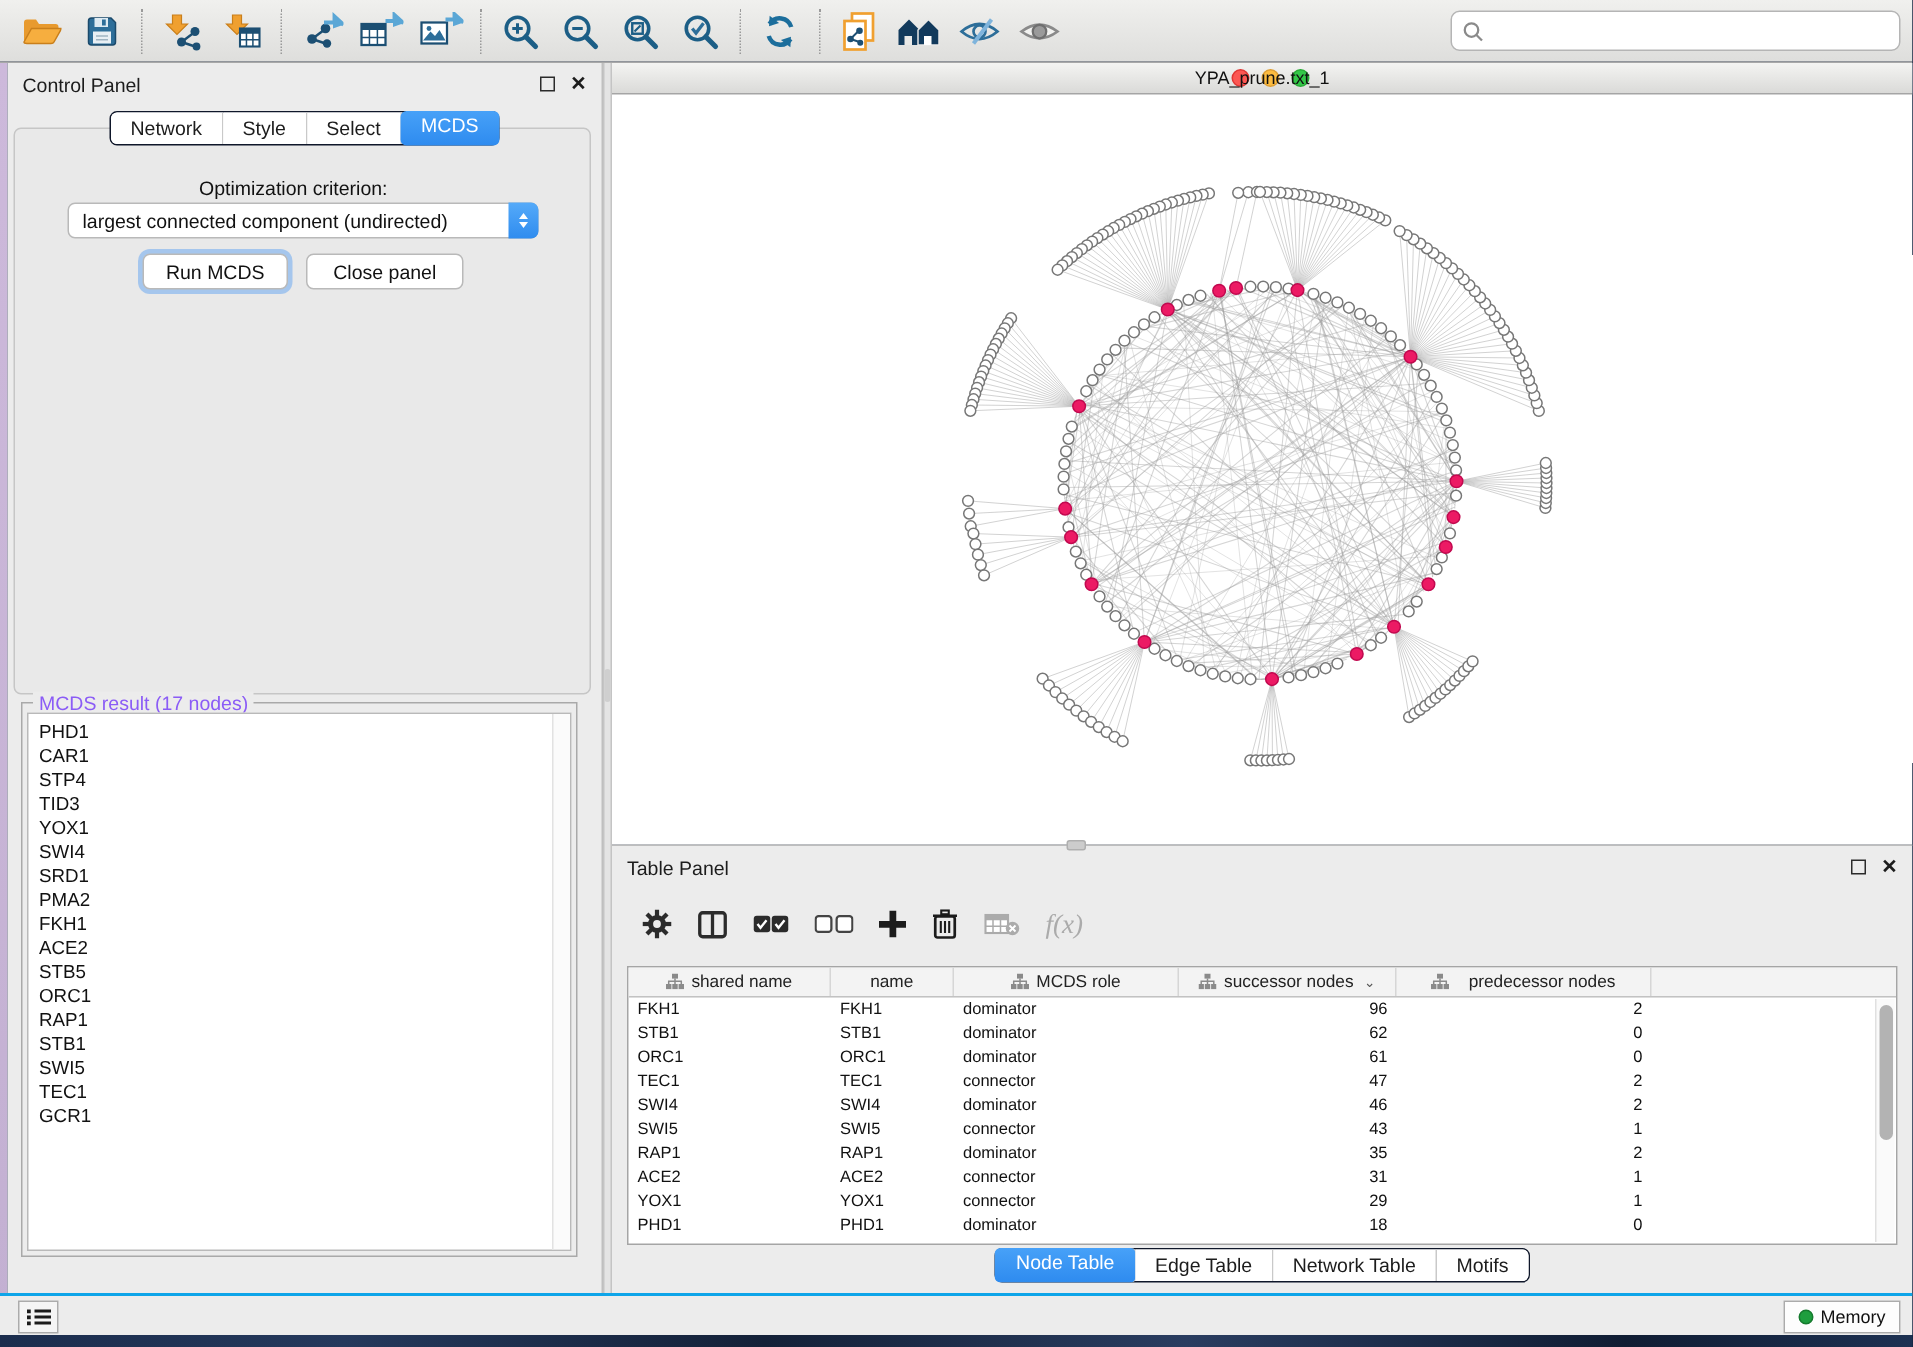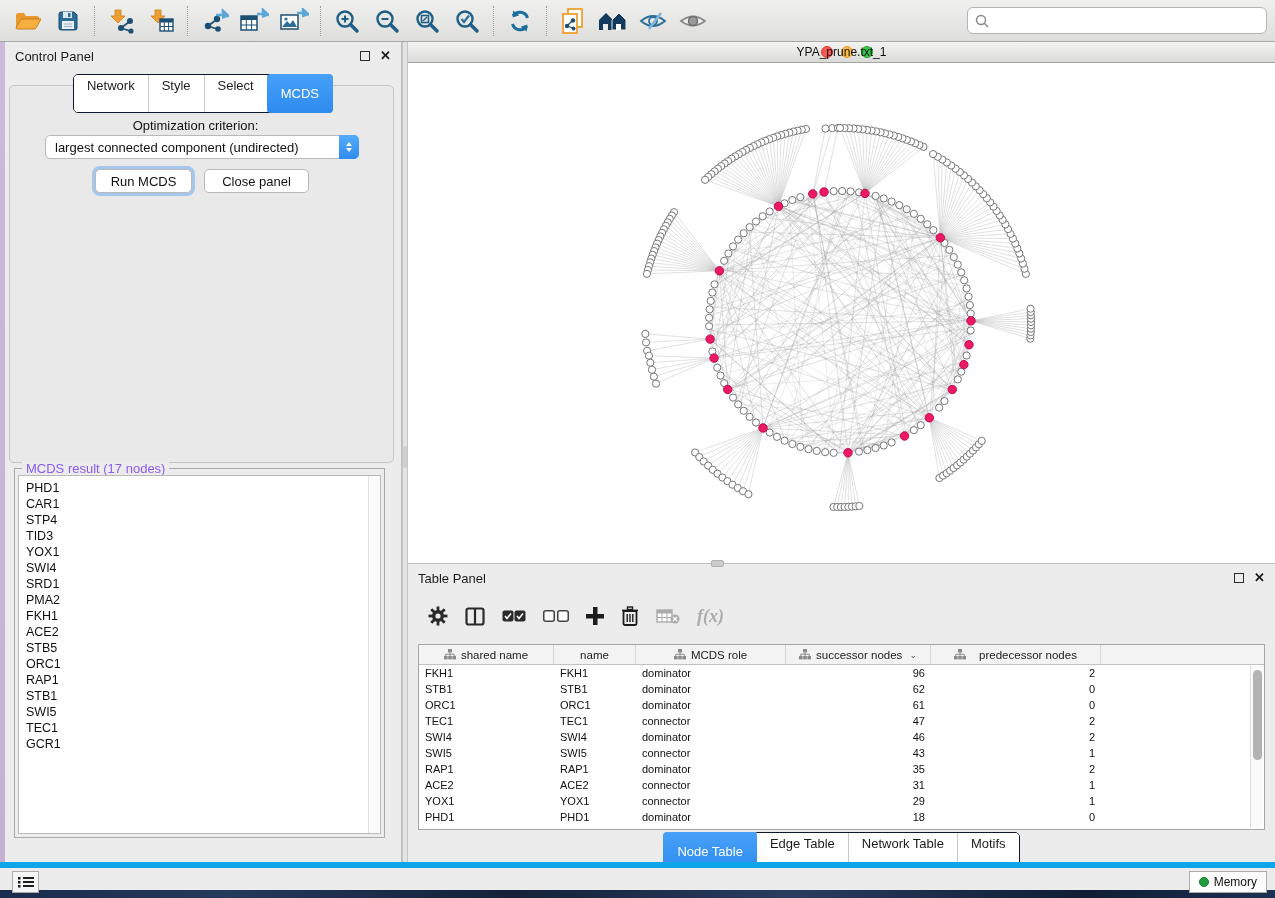--- a/index.html
+++ b/index.html
@@ -27,21 +27,21 @@
   .panel-head { height:28px; display:flex; align-items:center; padding:0 10px; }
   .panel-title { font-size:13px; color:#1c1c1c; }
   .panel-head .spacer { flex:1; }
   .float-icon { width:10px; height:10px; border:1.6px solid #2b2b2b; margin-right:10px; }
   .close-icon { font-size:13px; font-weight:bold; color:#1c1c1c; line-height:10px; }
 
   .seg-tabs { display:flex; border:1px solid #0f172a; border-radius:5px; background:#fff; overflow:visible; }
   .seg-tab { padding:3px 13px; font-size:13px; color:#1c1c1c; border-right:1px solid #C9C9C9; background:#fff; }
   .seg-tab:first-child { border-radius:4px 0 0 4px; }
   .seg-tab:last-child { border-right:none; border-radius:0 4px 4px 0; }
-  .seg-tab.active { background:linear-gradient(#47A1F8,#2E8BEF); color:#fff; border-radius:4px; margin:-1px; padding:12px 14px; }
+  .seg-tab.active { background:linear-gradient(#47A1F8,#2E8BEF); color:#fff; border-radius:4px; margin:-1px; padding:2px 14px; }
   #cp-tabs { position:absolute; left:0; right:0; top:32px; display:flex; justify-content:center; z-index:2; }
 
   #cp-card { position:absolute; left:4px; right:7px; top:43px; height:378px;
      border:1px solid #C6C6C6; border-radius:5px; background:#E9E9E9; }
   #opt-label { position:absolute; left:0; right:12px; top:32px; text-align:center; font-size:13px; color:#111; }
   #criterion { position:absolute; left:35px; top:49px; width:314px; height:24px; background:#fff;
      border:1px solid #B9B9B9; border-radius:5px; display:flex; align-items:center; }
   #criterion .val { flex:1; font-size:13px; color:#111; padding-left:9px; white-space:nowrap; }
   #criterion .stepper { width:20px; height:24px; margin-right:-1px; background:linear-gradient(#55AAF9,#2F8CEF);
      border-radius:0 5px 5px 0; display:flex; flex-direction:column; align-items:center; justify-content:center; gap:2px;}
@@ -70,39 +70,39 @@
   .tl { width:12px; height:12px; border-radius:50%; margin-left:8px; }
   .tl.red { background:#FC5753; border:1px solid #DF3734; margin-left:11px;}
   .tl.yellow { background:#FDBC40; border:1px solid #DE9F34; }
   .tl.green { background:#33C748; border:1px solid #27AA35; }
   #net-title { position:absolute; left:0; right:0; text-align:center; font-size:12px; color:#111; }
   #net-canvas { display:block; }
 
   
   #table-panel { left:408px; top:563px; width:867px; height:299px; background:#ECECEC; border-top:1px solid #BDBDBD; }
   #tp-handle { position:absolute; left:303px; top:-4px; width:13px; height:7px; background:#CCC; border:1px solid #AFAFAF; border-radius:2px; }
-  #tp-toolbar { position:absolute; left:10px; top:33px; height:38px; display:flex; align-items:center; gap:17px; padding-left:10px;font-weight:bold; }
+  #tp-toolbar { position:absolute; left:10px; top:33px; height:38px; display:flex; align-items:center; gap:17px; padding-left:10px; }
   .tp-icon { display:flex; align-items:center; justify-content:center; }
   #fx-label { font-family:"Liberation Serif", serif; font-style:italic; font-size:18px; color:#ABABAB; }
 
   #node-table { position:absolute; left:10px; top:80px; width:847px; height:186px; background:#fff; border:1px solid #A5A5A5; overflow:hidden; }
   #nt-header { display:flex; height:20px; background:#F3F3F3; border-bottom:1px solid #C2C2C2; }
   .th { display:flex; align-items:center; justify-content:center; gap:5px; border-right:1px solid #D6D6D6;
         font-size:11.5px; color:#222; position:relative; }
   .th .sort { font-size:9px; color:#555; margin-left:2px; }
   .tr { display:flex; height:16px; align-items:center; }
   .td { font-size:11px; color:#111; padding:0 6px; white-space:nowrap; overflow:hidden; }
   .td.num { text-align:right; }
   #nt-scroll { position:absolute; right:1px; top:21px; bottom:1px; width:13px; background:#FAFAFA; border-left:1px solid #E0E0E0; }
   #nt-thumb { position:absolute; left:2px; top:4px; width:9px; height:90px; background:#B3B3B3; border-radius:5px; }
 
   #tp-tabs { position:absolute; left:0; right:0; top:268px; display:flex; justify-content:center; }
 
   
-  #status-bar { left:0; top:862px; width:1275px; height:28px; background:#ECECEC; border-top:6px solid #0ea5e9; }
+  #status-bar { left:0; top:862px; width:1275px; height:28px; background:#ECECEC; border-top:2px solid #0ea5e9; }
   #list-btn { position:absolute; left:12px; top:3px; width:27px; height:22px; background:#F5F5F5; border:1px solid #ABABAB; display:flex; align-items:center; justify-content:center; }
   #memory-btn { position:absolute; right:8px; top:3px; height:22px; background:#FDFDFD; border:1px solid #ABABAB;
       display:flex; align-items:center; gap:5px; padding:0 9px; font-size:12px; color:#111; }
   .mem-dot { width:10px; height:10px; border-radius:50%; background:#1E9E3E; border:1px solid #157A2E; }
 </style>
 </head>
 <body>
 
 <div id="toolbar" class="abs">
   <div class="tbtn">

